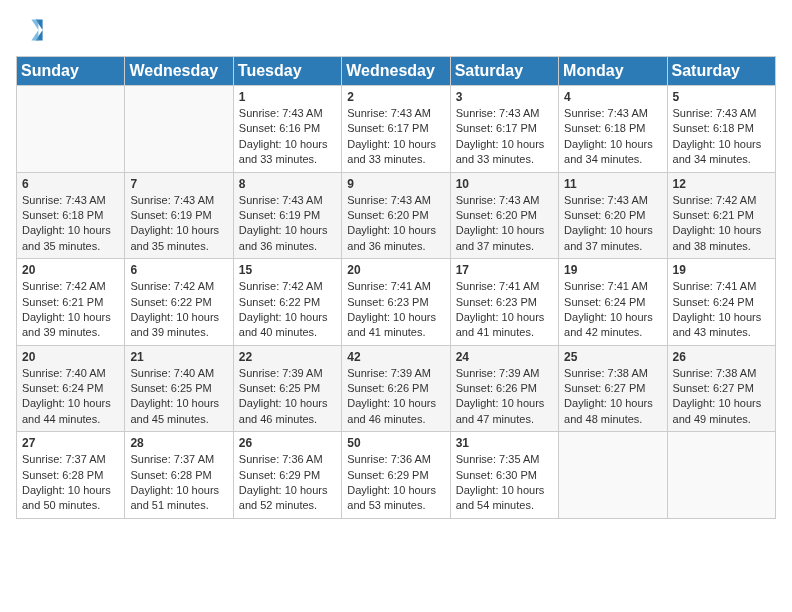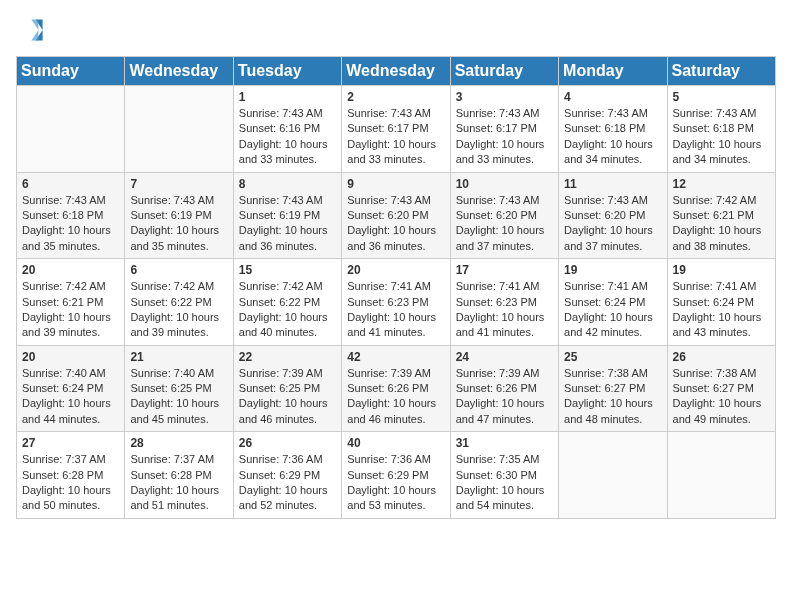--- a/index.html
+++ b/index.html
@@ -244,21 +244,21 @@
         </td>
         <td>
           <span class="day-num">28</span>
           <div class="day-info">Sunrise: 7:37 AM<br>Sunset: 6:28 PM<br>Daylight: 10 hours<br>and 51 minutes.</div>
         </td>
         <td>
           <span class="day-num">26</span>
           <div class="day-info">Sunrise: 7:36 AM<br>Sunset: 6:29 PM<br>Daylight: 10 hours<br>and 52 minutes.</div>
         </td>
         <td>
-          <span class="day-num">40</span>
+          <span class="day-num">50</span>
           <div class="day-info">Sunrise: 7:36 AM<br>Sunset: 6:29 PM<br>Daylight: 10 hours<br>and 53 minutes.</div>
         </td>
         <td>
           <span class="day-num">31</span>
           <div class="day-info">Sunrise: 7:35 AM<br>Sunset: 6:30 PM<br>Daylight: 10 hours<br>and 54 minutes.</div>
         </td>
         <td class="empty"></td>
         <td class="empty"></td>
       </tr>
     </tbody>

